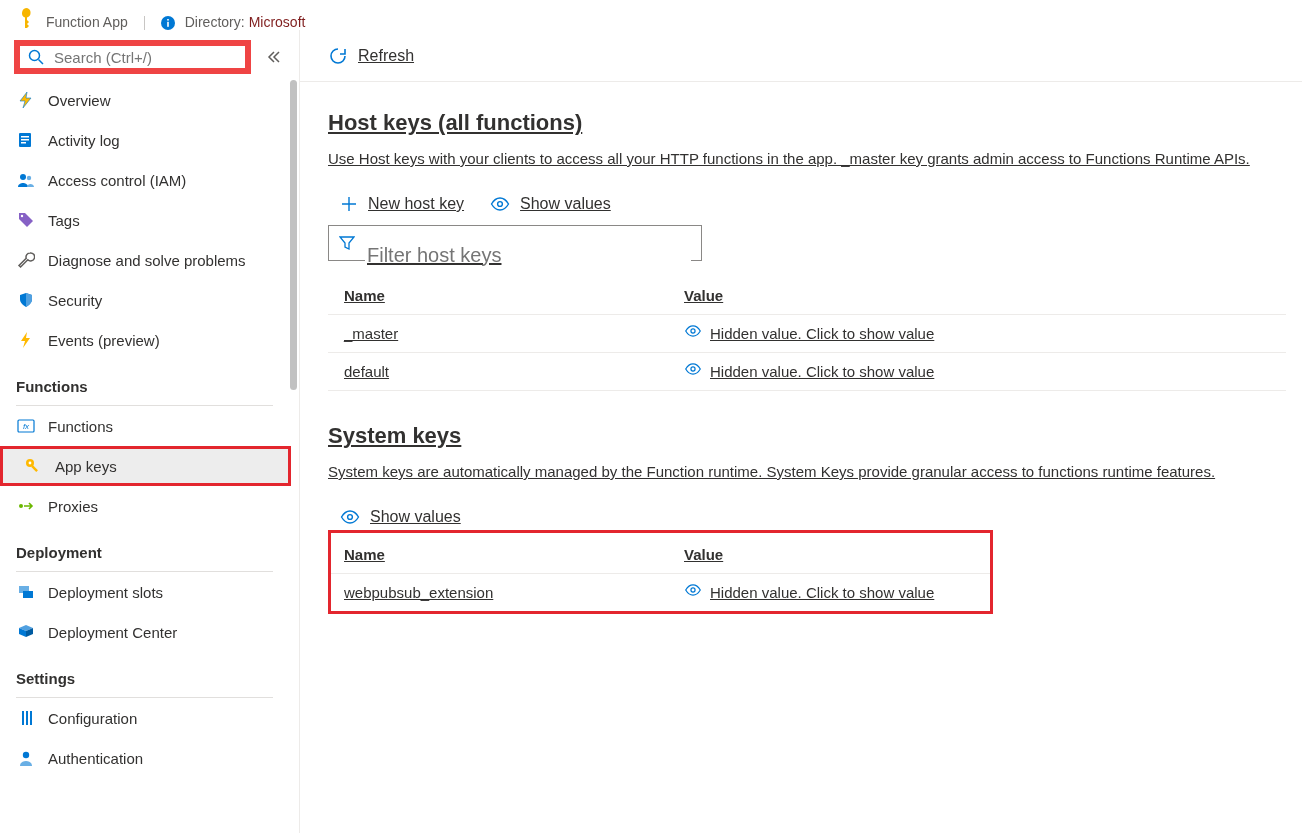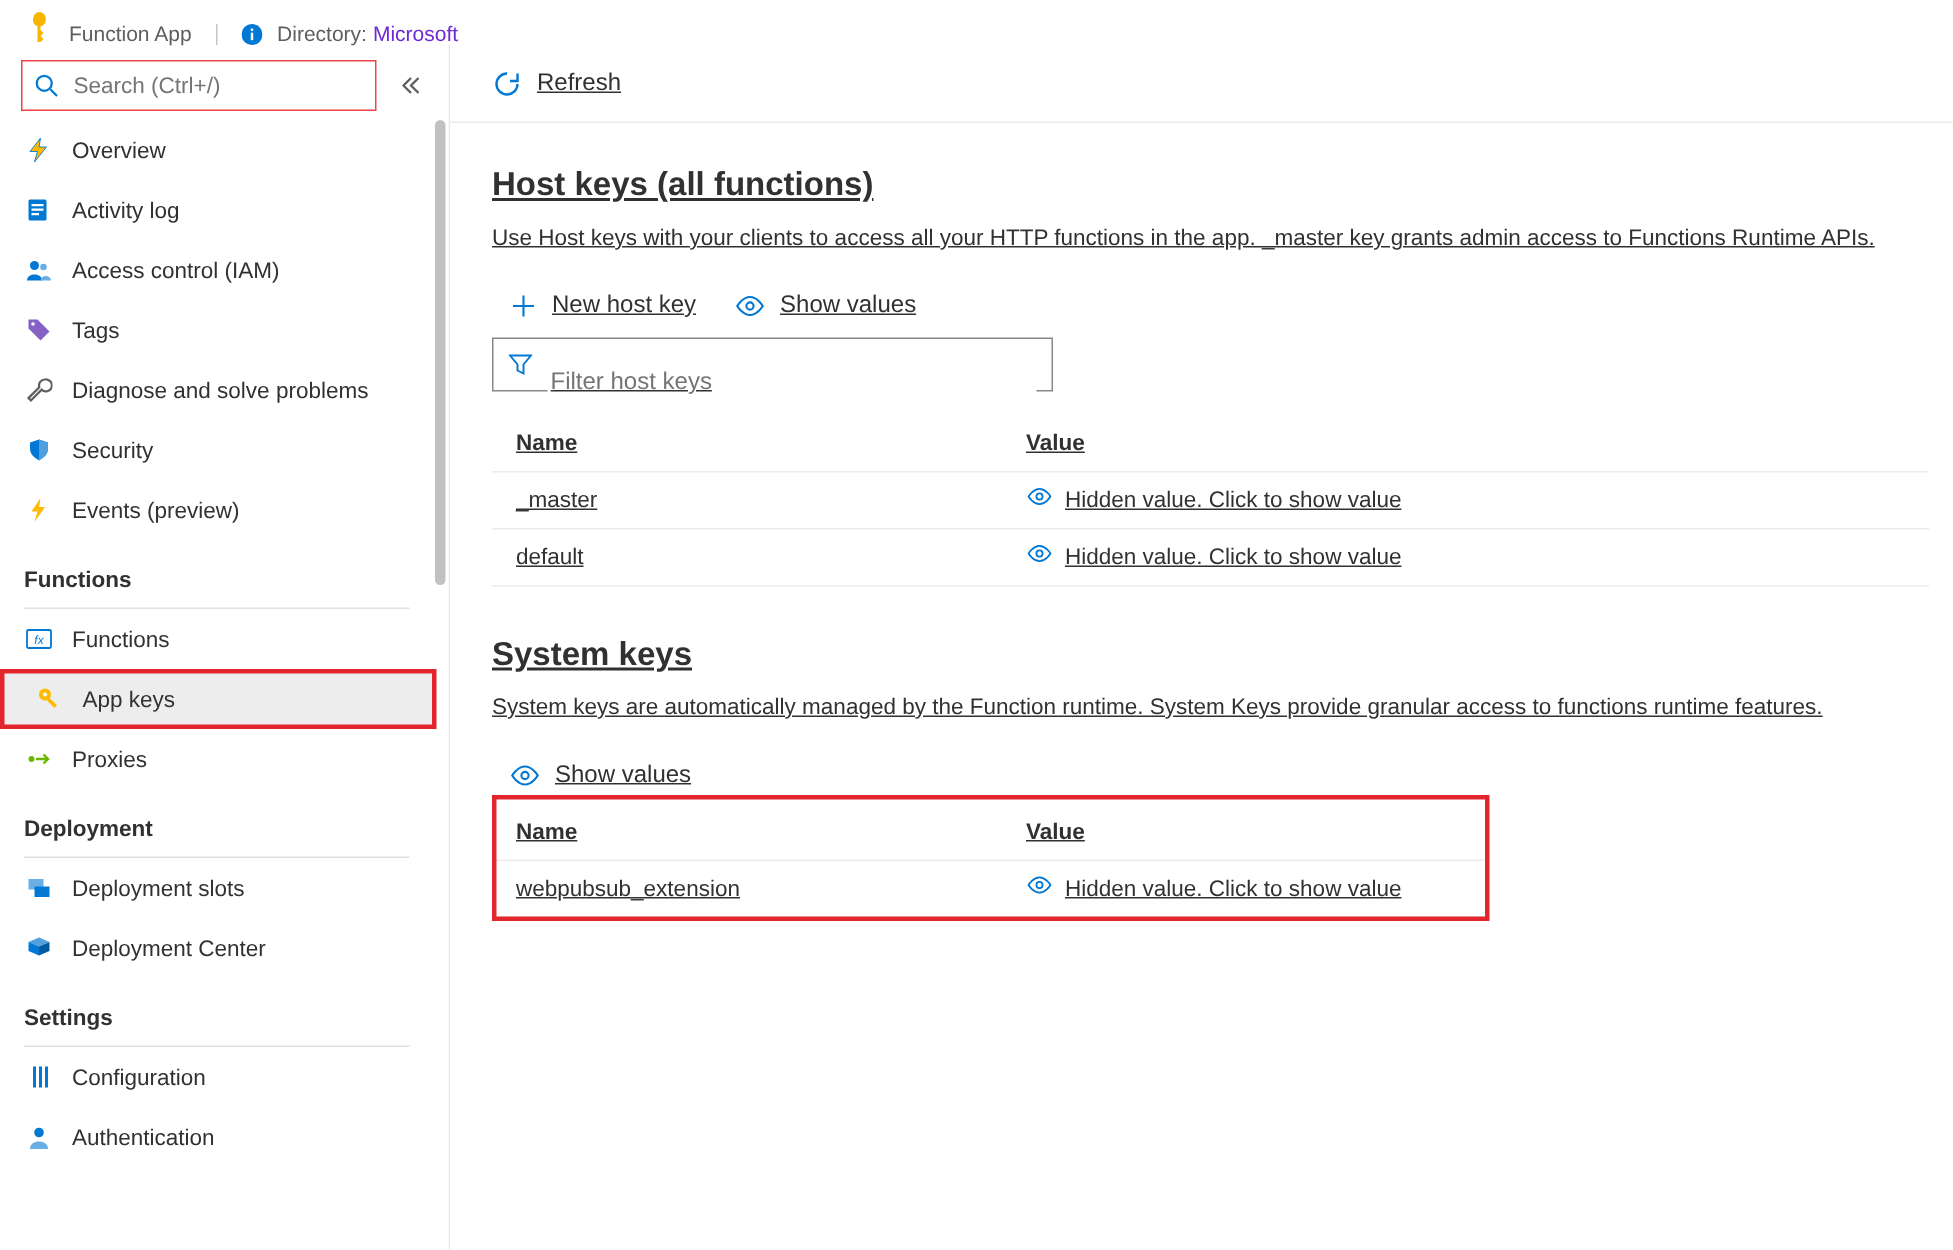--- a/index.html
+++ b/index.html
@@ -9,21 +9,21 @@
   
   .top-bar { height: 30px; padding-left: 18px; display: flex; align-items: flex-end; font-size: 14px; color: #605e5c; gap: 10px; }
   .top-bar .key-glyph { width: 18px; height: 24px; display:flex; align-items:center; justify-content:center; }
   .top-bar .divider { width:1px; height:14px; background:#c8c6c4; margin:0 6px; }
 
   .body { flex:1; display:flex; min-height:0; }
 
   
   .sidebar { width: 300px; flex:0 0 300px; border-right: 1px solid #edebe9; padding-top: 10px; display:flex; flex-direction:column; }
   .search-row { display:flex; align-items:center; padding: 0 14px 6px 14px; gap:10px; }
-  .search-box { flex:1; display:flex; align-items:center; border:1px solid #ef4444; height:34px; padding:0 8px; gap:8px; }
+  .search-box { flex:1; display:flex; align-items:center; border:6px solid #ef4444; height:34px; padding:0 8px; gap:8px; }
   .search-box input { border:none; outline:none; font-size:15px; color:#323130; width:100%; }
   .collapse-btn { width:24px; height:24px; display:flex; align-items:center; justify-content:center; cursor:pointer; }
 
   .nav { position:relative; flex:1; overflow:hidden; padding-right:10px; }
   .nav-scroll-thumb { position:absolute; right:2px; top:0; width:7px; height:310px; background:#c1c1c1; border-radius:4px; }
   .nav-item { height:40px; display:flex; align-items:center; gap:12px; padding-left:16px; cursor:pointer; font-size:15px; color:#323130; }
   .nav-item.selected { background:#ededed; }
   .nav-item .ico { width:20px; height:20px; display:flex; align-items:center; justify-content:center; flex:0 0 20px; }
   .nav-group { font-size:15px; color:#323130; font-weight:600; padding:18px 16px 6px 16px; }
   .group-line { height:1px; background:#e1dfdd; margin:4px 16px 0 16px; }
@@ -37,21 +37,21 @@
 
   .content { padding: 28px 16px 0 28px; overflow:auto; flex:1; }
   .section-title { font-size:22px; font-weight:600; margin:0 0 12px 0; color:#323130; }
   .section-desc { font-size:15px; color:#323130; line-height:1.4; margin:0 0 26px 0; max-width:940px; }
 
   .action-row { display:flex; align-items:center; gap:26px; margin-bottom:12px; padding-left:12px; }
   .action-link { display:flex; align-items:center; gap:10px; color:#323130; font-size:16px; cursor:pointer; }
   .action-link .blueico { color:#0078d4; }
 
   .filter-box { display:flex; align-items:center; border:1px solid #8a8886; height:36px; width:374px; padding:0 10px; gap:10px; margin-bottom:18px; }
-  .filter-box input { border:none; outline:none; font-size:16px; color:#605e5c; width:100%;margin-top:24px; }
+  .filter-box input { border:none; outline:none; font-size:20px; color:#605e5c; width:100%;margin-top:24px; }
 
   table.keys { width:100%; border-collapse:collapse; }
   table.keys th { text-align:left; font-weight:600; font-size:15px; padding:8px 16px 10px 16px; border-bottom:1px solid #edebe9; }
   table.keys td { padding:10px 16px; border-bottom:1px solid #edebe9; font-size:15px; }
   .value-cell { display:flex; align-items:flex-start; gap:8px; }
   .eye { color:#0078d4; }
   .section-spacer { height:32px; }
 
   .highlight-row { position:relative; }
   .highlight-row::after { content:""; position:absolute; left:0; right:0; top:-44px; bottom:-2px; border:3px solid #e3262e; pointer-events:none; }
@@ -72,21 +72,21 @@
     <span>Function App</span>
     <span class="divider"></span>
     <span>
       <svg width="14" height="14" viewBox="0 0 14 14">
           <circle cx="7" cy="7" r="7" fill="#0078d4"></circle>
           <rect x="6.2" y="5.8" width="1.6" height="5" fill="#fff"></rect>
           <rect x="6.2" y="3" width="1.6" height="1.6" fill="#fff"></rect>
         </svg>
     </span>
     <span style="color:#605e5c;">Directory:</span>
-    <span style="color:#6d28d9; margin-left:-6px;">Microsoft</span>
+    <span style="color:#7f1d1d; margin-left:-6px;">Microsoft</span>
   </div>
 
   <div class="body">
 
     <div class="sidebar">
       <div class="search-row">
         <div class="search-box">
           <span>
             <svg width="16" height="16" viewBox="0 0 16 16">
                 <circle cx="6.5" cy="6.5" r="5" stroke="#0078d4" stroke-width="1.5" fill="none"></circle>

